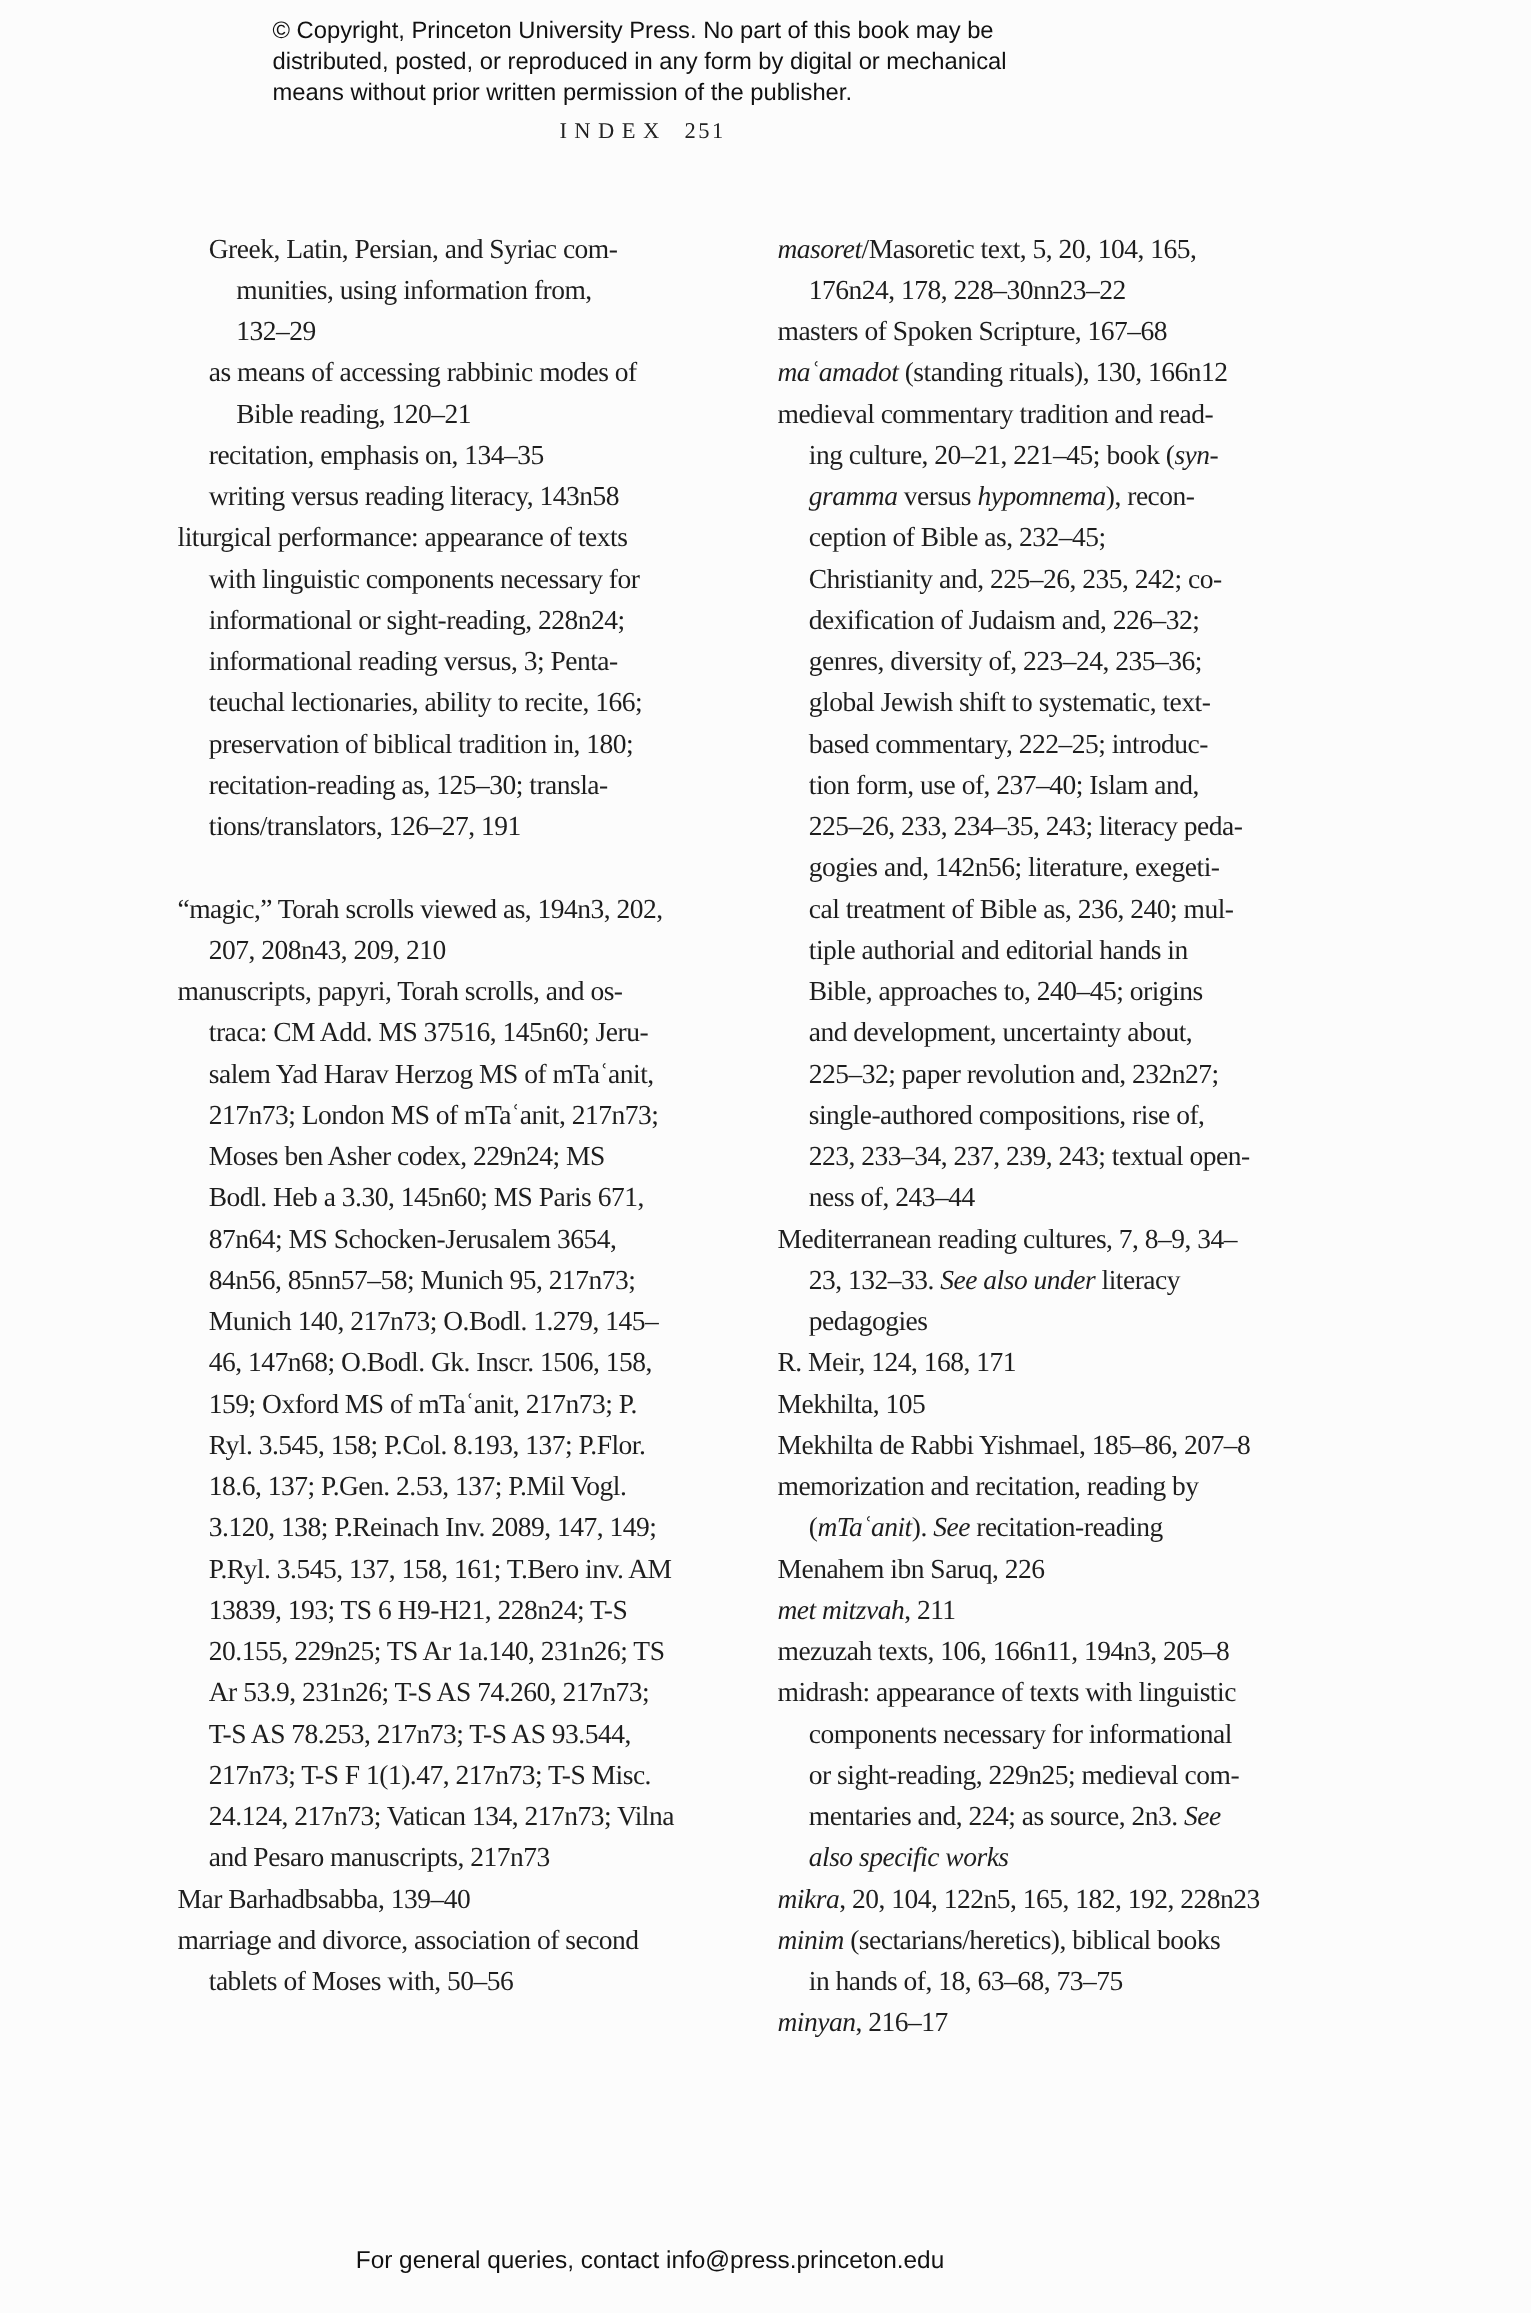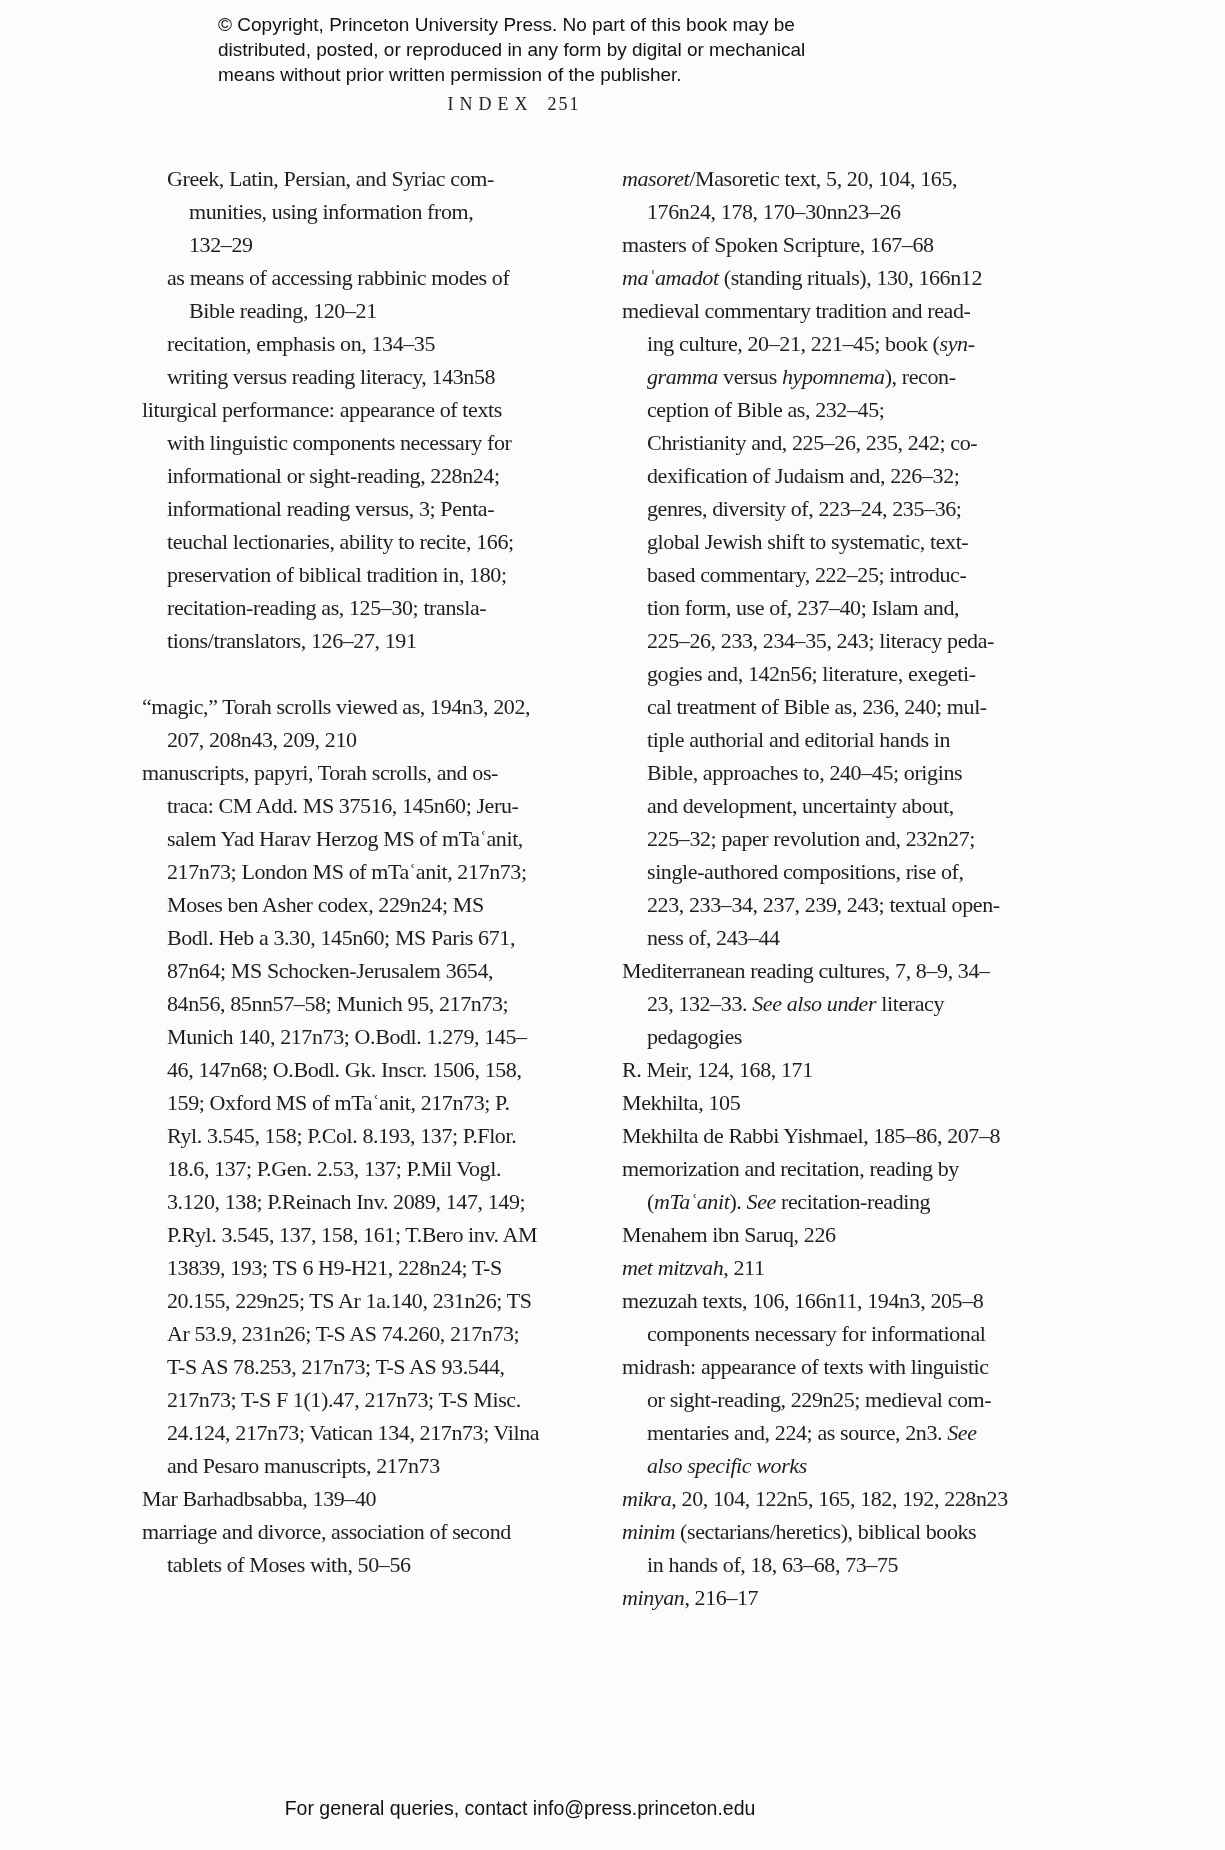--- a/index.html
+++ b/index.html
@@ -19,21 +19,21 @@
     font-size:19px;line-height:25px;color:#111;
   }
   .running-head{
     position:absolute;left:0;top:94px;width:1028px;
     text-align:center;
     font-size:18px;color:#232323;
   }
   .head-title{letter-spacing:6px;}
   .head-page{margin-left:14px;letter-spacing:2px;}
   .col{
-    position:absolute;top:162px;width:390px;
+    position:absolute;top:182px;width:390px;
     font-size:22px;line-height:33px;letter-spacing:-0.4px;
   }
   .col-left{left:142px;}
   .col-right{left:622px;}
   .index-line{height:33px;white-space:nowrap;}
   .i0{padding-left:0;}
   .i1{padding-left:25px;}
   .i2{padding-left:47px;}
   .index-line i{font-style:italic;margin-top:27px;}
   .footer{
@@ -98,21 +98,21 @@
       <div class="index-line i1">T-S AS 78.253, 217n73; T-S AS 93.544,</div>
       <div class="index-line i1">217n73; T-S F 1(1).47, 217n73; T-S Misc.</div>
       <div class="index-line i1">24.124, 217n73; Vatican 134, 217n73; Vilna</div>
       <div class="index-line i1">and Pesaro manuscripts, 217n73</div>
       <div class="index-line i0">Mar Barhadbsabba, 139–40</div>
       <div class="index-line i0">marriage and divorce, association of second</div>
       <div class="index-line i1">tablets of Moses with, 50–56</div>
     </div>
   <div class="col col-right" id="col-right">
       <div class="index-line i0"><i>masoret</i>/Masoretic text, 5, 20, 104, 165,</div>
-      <div class="index-line i1">176n24, 178, 170–30nn23–26</div>
+      <div class="index-line i1">176n24, 178, 228–30nn23–22</div>
       <div class="index-line i0">masters of Spoken Scripture, 167–68</div>
       <div class="index-line i0"><i>maʿamadot</i> (standing rituals), 130, 166n12</div>
       <div class="index-line i0">medieval commentary tradition and read-</div>
       <div class="index-line i1">ing culture, 20–21, 221–45; book (<i>syn-</i></div>
       <div class="index-line i1"><i>gramma</i> versus <i>hypomnema</i>), recon-</div>
       <div class="index-line i1">ception of Bible as, 232–45;</div>
       <div class="index-line i1">Christianity and, 225–26, 235, 242; co-</div>
       <div class="index-line i1">dexification of Judaism and, 226–32;</div>
       <div class="index-line i1">genres, diversity of, 223–24, 235–36;</div>
       <div class="index-line i1">global Jewish shift to systematic, text-</div>
@@ -132,22 +132,22 @@
       <div class="index-line i1">23, 132–33. <i>See also under</i> literacy</div>
       <div class="index-line i1">pedagogies</div>
       <div class="index-line i0">R. Meir, 124, 168, 171</div>
       <div class="index-line i0">Mekhilta, 105</div>
       <div class="index-line i0">Mekhilta de Rabbi Yishmael, 185–86, 207–8</div>
       <div class="index-line i0">memorization and recitation, reading by</div>
       <div class="index-line i1">(<i>mTaʿanit</i>). <i>See</i> recitation-reading</div>
       <div class="index-line i0">Menahem ibn Saruq, 226</div>
       <div class="index-line i0"><i>met mitzvah</i>, 211</div>
       <div class="index-line i0">mezuzah texts, 106, 166n11, 194n3, 205–8</div>
+      <div class="index-line i0">midrash: appearance of texts with linguistic</div>
       <div class="index-line i1">components necessary for informational</div>
-      <div class="index-line i0">midrash: appearance of texts with linguistic</div>
       <div class="index-line i1">or sight-reading, 229n25; medieval com-</div>
       <div class="index-line i1">mentaries and, 224; as source, 2n3. <i>See</i></div>
       <div class="index-line i1"><i>also specific works</i></div>
       <div class="index-line i0"><i>mikra</i>, 20, 104, 122n5, 165, 182, 192, 228n23</div>
       <div class="index-line i0"><i>minim</i> (sectarians/heretics), biblical books</div>
       <div class="index-line i1">in hands of, 18, 63–68, 73–75</div>
       <div class="index-line i0"><i>minyan</i>, 216–17</div>
     </div>
 
   <div class="footer">For general queries, contact info@press.princeton.edu</div>

